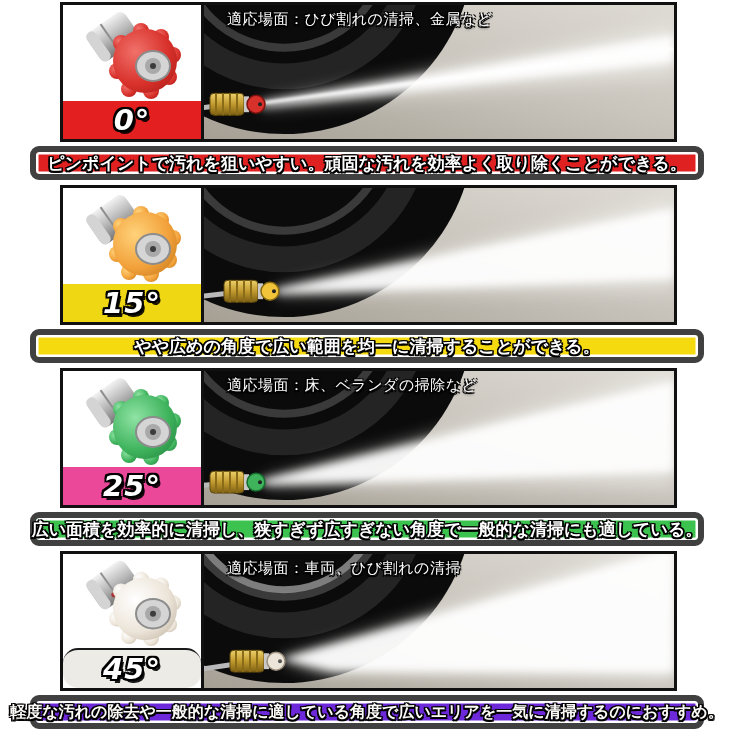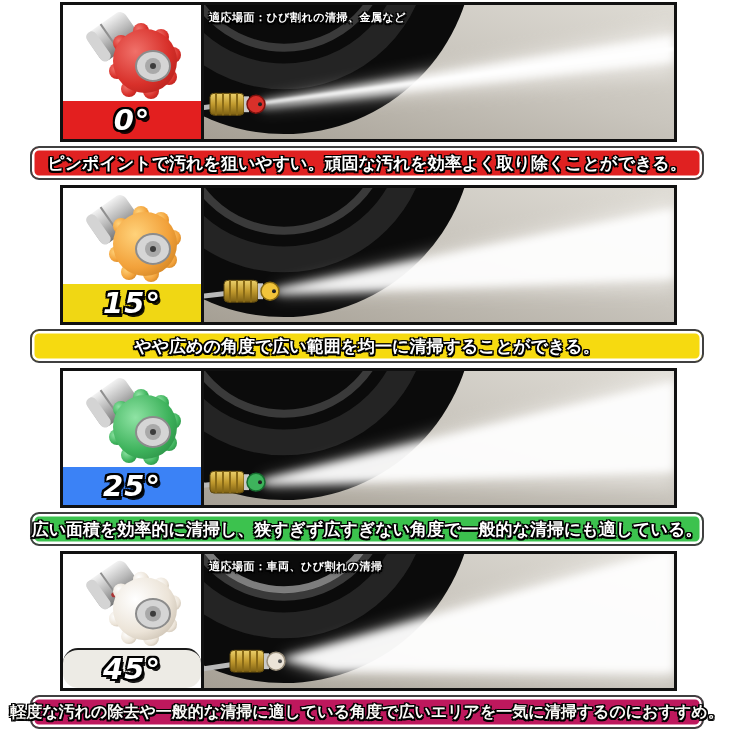--- a/index.html
+++ b/index.html
@@ -22,44 +22,44 @@
   .angle-strip{
     height:38px;flex:0 0 38px;display:flex;align-items:center;justify-content:center;
   }
   .angle-text{
     font-size:29px;line-height:1;font-weight:900;font-style:italic;color:#fff;letter-spacing:1px;
     text-shadow:-2px -2px 0 #000,0 -2px 0 #000,2px -2px 0 #000,-2px 0 0 #000,2px 0 0 #000,
                 -2px 2px 0 #000,0 2px 0 #000,2px 2px 0 #000,3px 4px 0 rgba(0,0,0,.9);
   }
   .s-red{background:#e31f1f;}
   .s-yellow{background:#f0d714;text-align:right;}
-  .s-green{background:#3b82f6;justify-content:center;}
+  .s-green{background:#ec4899;justify-content:center;}
   .s-white{background:#edebe5;border-top:2px solid #1a1a1a;border-radius:15px;}
   .spray-photo{flex:1;position:relative;margin:0;overflow:hidden;background:#b7b1a6;}
   .spray-photo svg{position:absolute;inset:0;width:100%;height:100%;}
   .scene-label{
-    position:absolute;top:5px;left:5px;font-size:11px;font-weight:bold;color:#fff;
+    position:absolute;top:5px;left:23px;font-size:15px;font-weight:normal;color:#fff;
     letter-spacing:.5px;white-space:nowrap;
     text-shadow:-1.5px -1.5px 0 #000,1.5px -1.5px 0 #000,-1.5px 1.5px 0 #000,1.5px 1.5px 0 #000,0 2px 3px #000;
   }
   
   .banner{
     margin:4px 0 5px 30px;width:674px;height:34px;box-sizing:border-box;
-    border:2px solid #404040;border-radius:9px;box-shadow:inset 0 0 0 2.5px #fff;
+    border:6px solid #404040;border-radius:9px;box-shadow:inset 0 0 0 2.5px #fff;
     display:flex;align-items:center;justify-content:center;
   }
   .banner span{
     font-size:17px;font-weight:bold;color:#fff;letter-spacing:0;white-space:nowrap;
     text-shadow:-1.5px -1.5px 0 #000,0 -1.5px 0 #000,1.5px -1.5px 0 #000,-1.5px 0 0 #000,
                 1.5px 0 0 #000,-1.5px 1.5px 0 #000,0 1.5px 0 #000,1.5px 1.5px 0 #000;
   }
   .b-red{background:#e02121;}
   .b-yellow{background:#f6da10;}
   .b-green{background:#3cc24e;align-items:center;}
-  .b-white{background:#be185d;}
+  .b-white{background:#6d28d9;}
   .b-white span{font-size:16px;color:#fbfaf7;}
 </style>
 </head>
 <body>
 
 <svg width="0" height="0" style="position:absolute">
   <defs>
     <linearGradient id="cg" x1="0" y1="1" x2="1" y2="0">
       <stop offset="0" stop-color="#a59f94"></stop>
         <stop offset=".55" stop-color="#c9c5bd"></stop>
@@ -259,20 +259,21 @@
           <polygon points="56,110 470,10 470,102 62,115" fill="#ffffff" opacity=".92" filter="url(#b5)"></polygon>
           <g transform="translate(52,112)">
             <line x1="-75" y1="6" x2="-42" y2="2" stroke="#b9b9b9" stroke-width="5"></line>
             <rect x="-46" y="-11" width="34" height="22" rx="4" fill="url(#gold)" stroke="#5c470e" stroke-width="1"></rect>
             <path d="M-40,-11 v22 M-33,-11 v22 M-26,-11 v22 M-19,-11 v22" stroke="#8a6b17" stroke-width="2"></path>
             <rect x="-12" y="-8" width="5" height="16" fill="#c9c9c9"></rect>
             <circle cx="0" cy="0" r="9" fill="#3eb35c" stroke="#166b2e" stroke-width="1.5"></circle>
             <circle cx="4" cy="0" r="2" fill="#222"></circle>
           </g>
         </svg>
+        <figcaption class="scene-label">適応場面：床、ベランダの掃除など</figcaption>
       </figure>
     </div>
     <div class="banner b-green">
       <span>広い面積を効率的に清掃し、狭すぎず広すぎない角度で一般的な清掃にも適している。</span>
     </div>
   </section>
 
   <section>
     <div class="photo-frame">
       <aside class="nozzle-card">

